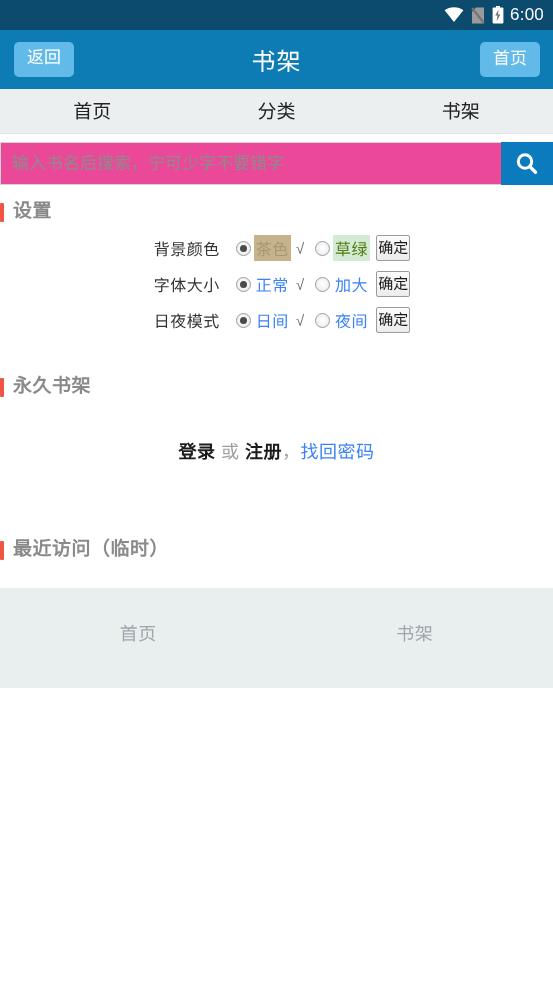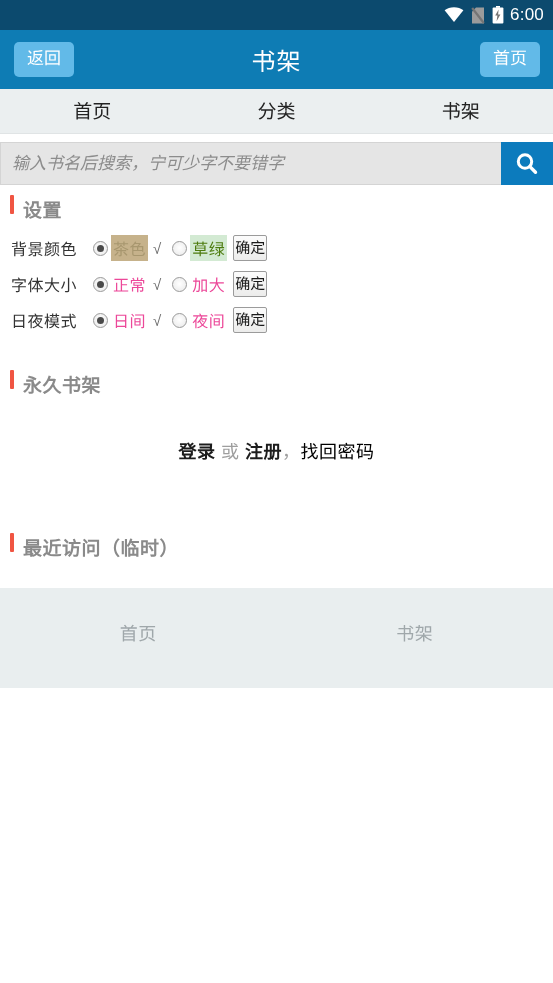--- a/index.html
+++ b/index.html
@@ -65,21 +65,21 @@
     border: none;
     border-radius: 5px;
     font-size: 17px;
     padding: 7px 13px;
     font-family: inherit;
     cursor: pointer;
     position: relative;
     z-index: 2;
     line-height: 1.2;
   }
-  .btn-back { margin-left: 14px; }
+  .btn-back { margin-left: 14px; font-family: Liberation Mono, monospace; }
   .btn-home { margin-left: auto; margin-right: 13px; }
 
   
   .navtabs {
     height: 45px;
     background: #ebeff0;
     display: flex;
     align-items: center;
     border-bottom: 1px solid #e0e4e5;
     box-sizing: border-box;
@@ -104,40 +104,38 @@
     flex: 1;
     height: 43px;
     border: 1px solid #d4d4d4;
     border-right: none;
     box-sizing: border-box;
     font-size: 17px;
     padding: 0 11px;
     color: #333333;
     font-family: inherit;
     outline: none;
-    background: #e5e5e5;
-    font-style: italic;
+    background: #ec4899;
   }
   .search-input::placeholder { color: #8c8c8c; }
   .search-btn {
     width: 52px;
     background: #0c7bbd;
     border: none;
     display: flex;
     align-items: center;
     justify-content: center;
     cursor: pointer;
     padding: 0;
   }
 
   
   .section-head {
     display: flex;
-    align-items: flex-start;
-    padding-left: 10px;
+    align-items: flex-end;
     margin: 0;
   }
   .accent-bar {
     width: 4px;
     height: 19px;
     background: #f05542;
     margin-right: 9px;
     border-radius: 1px;
     flex: none;
   }
@@ -150,20 +148,21 @@
 
   
   .settings {
     padding: 12px 0 0 11px;
   }
   .setting-row {
     display: flex;
     align-items: center;
     margin-bottom: 8px;
     height: 28px;
+    justify-content: center;
   }
   .setting-label {
     font-size: 16px;
     color: #333333;
     width: 76px;
     flex: none;
     letter-spacing: 0.5px;
   }
   .radio {
     width: 15px;
@@ -181,21 +180,21 @@
   .radio.checked::after {
     content: "";
     position: absolute;
     left: 3px; top: 3px;
     width: 7px; height: 7px;
     border-radius: 50%;
     background: #4a4a4a;
   }
   .opt-text {
     font-size: 16px;
-    color: #ec4899;
+    color: #3b82f6;
     padding: 1px 2px;
     cursor: pointer;
     letter-spacing: 0.5px;
   }
   .opt-text.swatch-tan  { background: #c6b28b; color: #a8976f; }
   .opt-text.swatch-green{ background: #d3ead3; color: #4d7c0f; }
   .check-mark {
     font-size: 15px;
     color: #6f6f6f;
     margin: 0 5px 0 5px;
@@ -220,21 +219,21 @@
     margin-top: 40px;
     font-size: 18px;
     letter-spacing: 0.5px;
   }
   .login-strong {
     color: #1c1c1c;
     font-weight: bold;
     cursor: pointer;
   }
   .login-weak { color: #9e9e9e; }
-  .login-muted { color: #000000; cursor: pointer; }
+  .login-muted { color: #3b82f6; cursor: pointer; }
 
   .block-recent { margin-top: 70px; }
 
   
   .footer {
     position: absolute;
     top: 588px;
     left: 0;
     width: 553px;
     height: 100px;

